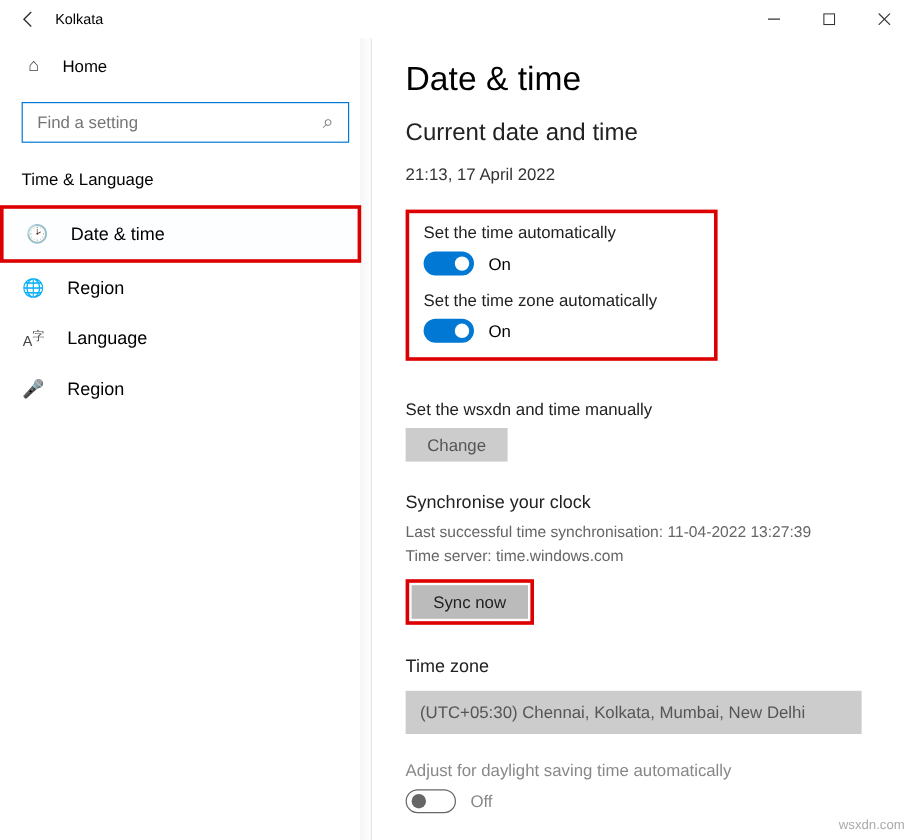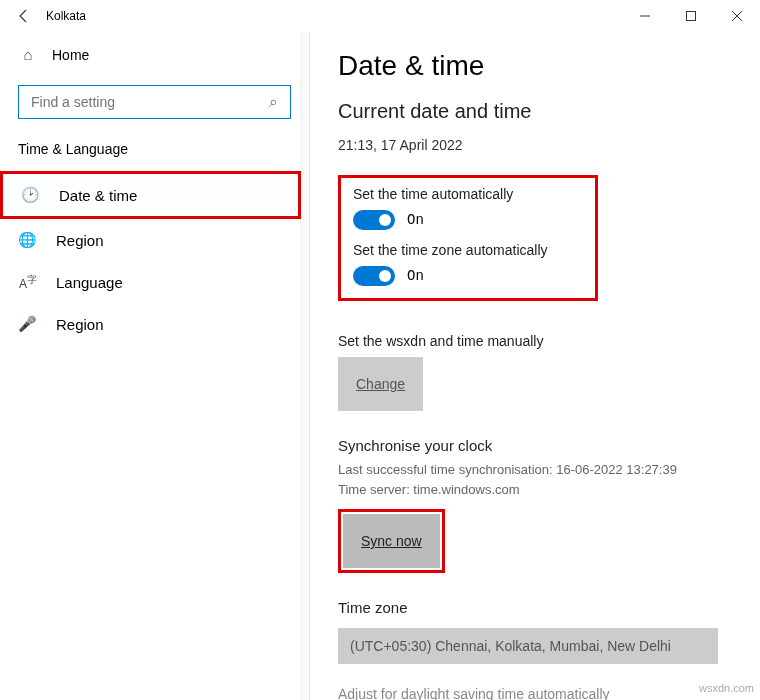--- a/index.html
+++ b/index.html
@@ -26,22 +26,22 @@
 .datetime { font-size: 14px; color: #333; margin-bottom: 22px; }
 .block-red { border: 3px solid #d00; padding: 8px 12px 12px; margin-bottom: 32px; width: 260px; }
 .setlabel { font-size: 14px; margin-bottom: 8px; color: #222; }
 .toggle-row { display: flex; align-items: center; gap: 12px; margin-bottom: 12px; }
 .toggle { width: 42px; height: 20px; border-radius: 10px; position: relative; }
 .toggle.on { background: #0078d4; }
 .toggle.off { background: #fff; border: 1.5px solid #666; }
 .toggle .knob { width: 12px; height: 12px; border-radius: 50%; position: absolute; top: 4px; }
 .toggle.on .knob { background: #fff; right: 4px; }
 .toggle.off .knob { background: #666; left: 4px; top: 2.5px; }
-.toggle-label { font-size: 14px; font-family: Liberation Mono, monospace; }
-.btn { background: #ccc; border: none; font-size: 14px; padding: 19px 18px; color: #555; text-decoration: underline; }
+.toggle-label { font-size: 14px; }
+.btn { background: #ccc; border: none; font-size: 14px; padding: 6px 18px; color: #555; }
 .btn.dark { color: #222; background: #bbb; }
 .sync-red { border: 3px solid #d00; display: inline-block; padding: 2px; }
 .subhead { font-size: 15px; color: #222; margin-top: 26px; margin-bottom: 6px; }
 .small { font-size: 13px; color: #666; line-height: 1.5; }
 .tz-select { width: 380px; background: #ccc; border: none; font-size: 14px; padding: 10px 12px; color: #555; margin-top: 6px; text-align: left; }
 .dst { margin-top: 22px; color: #888; }
 .dst .setlabel { color: #888; }
 .watermark { position: absolute; right: 6px; bottom: 6px; font-size: 11px; color: #aaa; }
 </style>
 </head>
@@ -122,21 +122,21 @@
             <div class="knob"></div>
           </div>
         <span class="toggle-label">On</span>
       </div>
     </div>
 
     <div class="setlabel">Set the wsxdn and time manually</div>
     <button class="btn" disabled="">Change</button>
 
     <div class="subhead">Synchronise your clock</div>
-    <div class="small">Last successful time synchronisation: 16-06-2022 13:27:39</div>
+    <div class="small">Last successful time synchronisation: 11-04-2022 13:27:39</div>
     <div class="small" style="margin-bottom:10px">Time server: time.windows.com</div>
     <span class="sync-red">
       <button class="btn dark">Sync now</button>
     </span>
 
     <div class="subhead">Time zone</div>
     <button class="tz-select" disabled="">(UTC+05:30) Chennai, Kolkata, Mumbai, New Delhi</button>
 
     <div class="dst">
       <div class="setlabel">Adjust for daylight saving time automatically</div>

